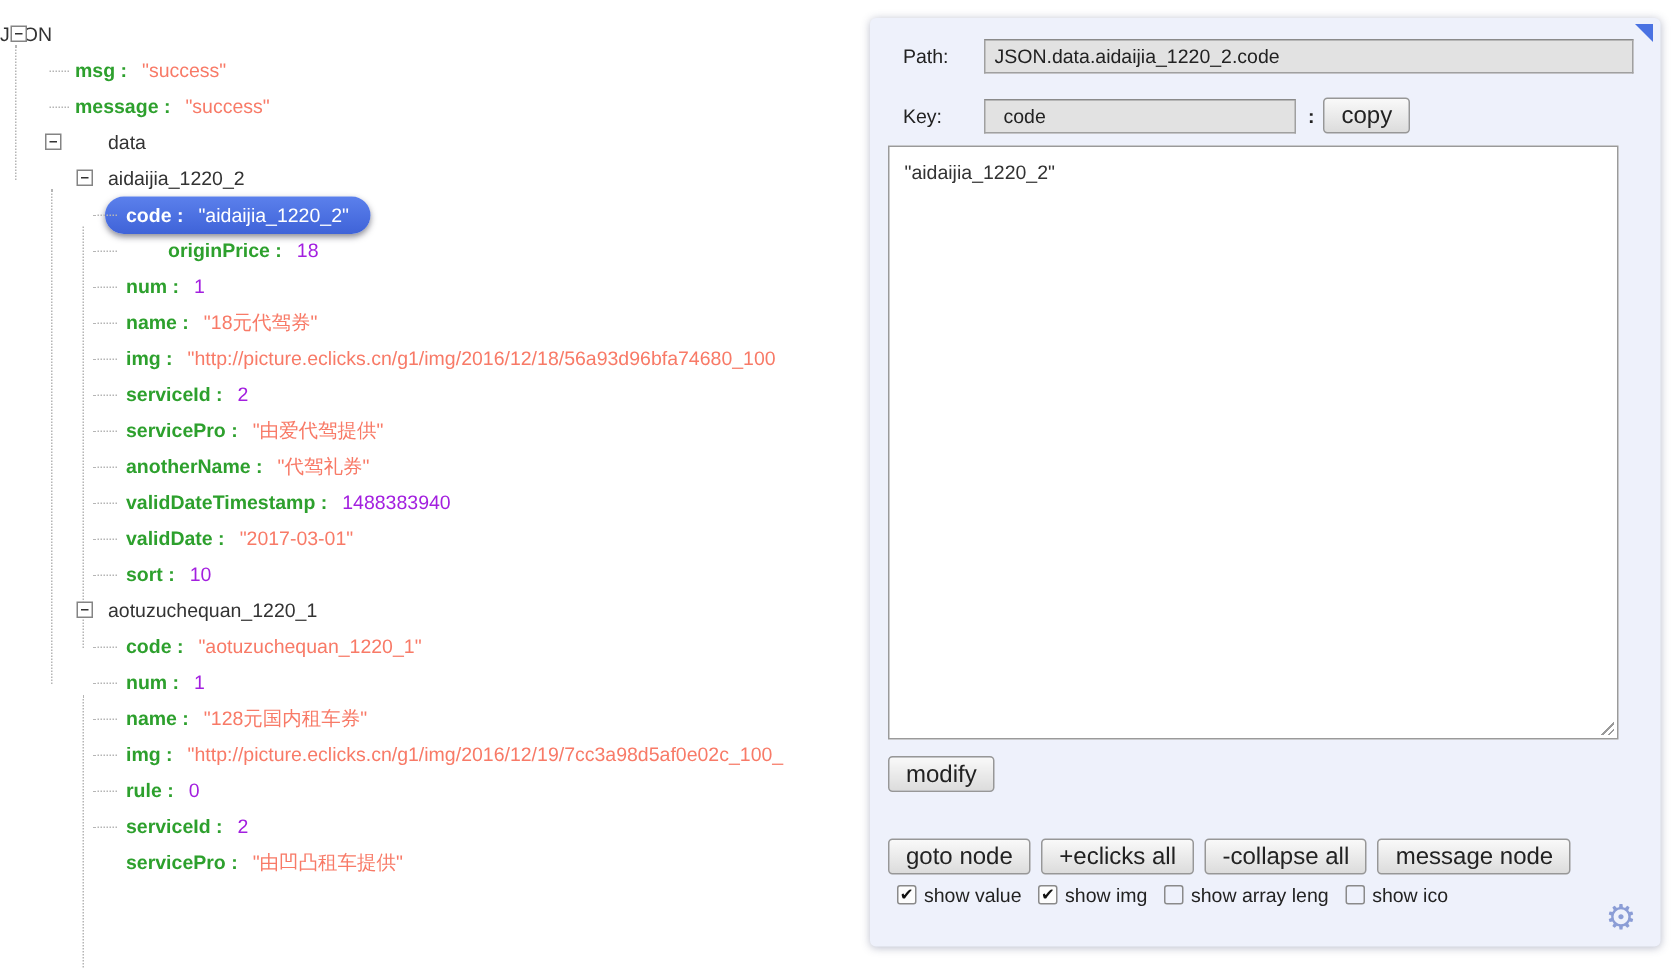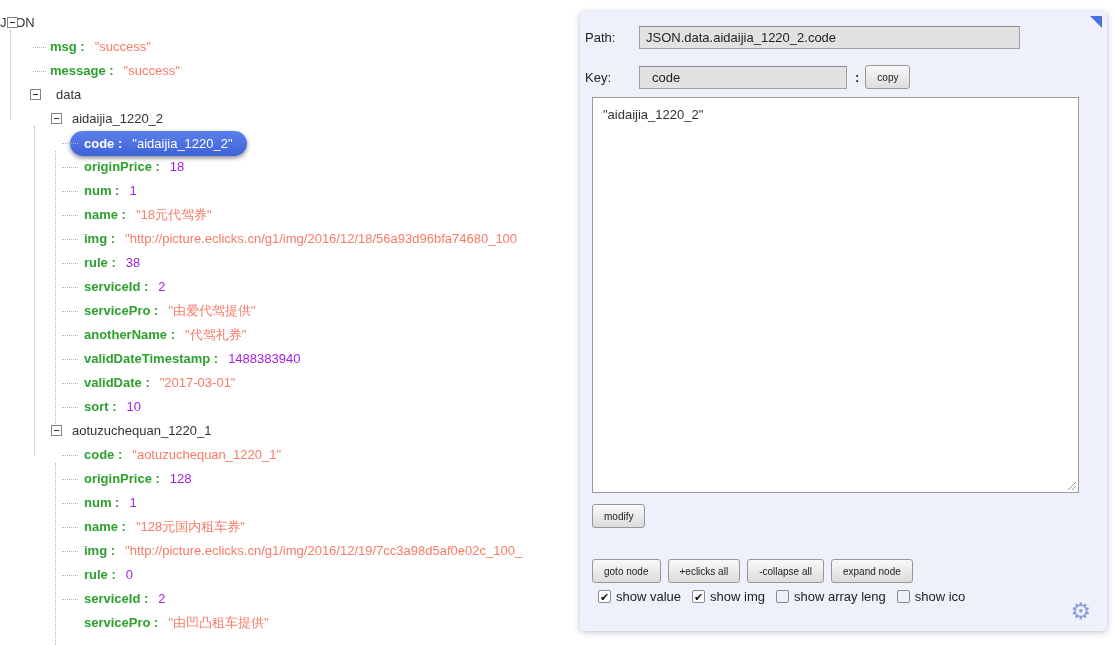--- a/index.html
+++ b/index.html
@@ -26,29 +26,29 @@
   #g1 { left:10px; top:30px;  height:90px; }
   #g2 { left:34px; top:126px; height:330px; }
   #g3 { left:55px; top:151px; height:281px; }
   #g4 { left:55px; top:463px; height:182px; }
 
   
   #panel { position:absolute; left:580px; top:12px; width:527px; height:619px;
            background:#eef1fb; border-radius:4px; box-shadow:0 1px 6px rgba(60,70,110,.35);
            font-size:13px; color:#222; z-index:10; }
   .corner-tri { position:absolute; top:3px; right:4px; }
-  .prow { position:absolute; left:5px; display:flex; align-items:center; }
+  .prow { position:absolute; left:22px; display:flex; align-items:center; }
   .plabel { width:54px; color:#222; }
   .pinput { height:23px; background:#e2e2e2; border:1px solid #a0a0a0; border-top-color:#8a8a8a;
             font-family:inherit; font-size:13px; color:#222; padding:0 6px; }
-  #path-input { width:381px; }
+  #path-input { width:433px; }
   #key-input  { width:208px;padding-left:12px; }
   .colon { font-weight:bold; margin:0 6px 0 8px; }
   .btn { background:linear-gradient(#f9f9f9,#dcdcdc); border:1px solid #979797; border-radius:3px;
-         font-family:inherit; font-size:10px; color:#222; padding:3px 11px; height:24px; }
+         font-family:inherit; font-size:16px; color:#222; padding:3px 11px; height:24px; }
   #value-box { position:absolute; left:12px; top:85px; width:487px; height:396px; background:#fff;
                border:1px solid #9a9a9a; padding:9px 10px; font-size:13px; color:#333; overflow:hidden; }
   .grip { position:absolute; right:2px; bottom:2px; width:10px; height:10px;
           background:repeating-linear-gradient(135deg, transparent 0 2px, #9a9a9a 2px 3px);
           clip-path:polygon(100% 0, 100% 100%, 0 100%); }
   #modify-row { position:absolute; left:12px; top:492px; }
   #nav-row { position:absolute; left:12px; top:547px; display:flex; gap:7px; }
   #check-row { position:absolute; left:18px; top:577px; display:flex; align-items:center; gap:11px; }
   .cbwrap { display:flex; align-items:center; gap:5px; }
   .cb { width:13px; height:13px; border:1px solid #8a8a8a; border-radius:2px; background:#fdfdfd;
@@ -63,43 +63,41 @@
   <div class="guide" id="g1"></div>
   <div class="guide" id="g2"></div>
   <div class="guide" id="g3"></div>
   <div class="guide" id="g4"></div>
   <div id="rows">
       <div class="trow" style=""><span class="ebox" style="left: 7px;">
           <i></i>
         </span><span class="objlbl">JSON</span></div>
       <div class="trow" style="padding-left: 50px;"><span class="stub" style="left: 33px; width: 13px;"></span><span class="k">msg :</span><span class="v str">"success"</span></div>
       <div class="trow" style="padding-left: 50px;"><span class="stub" style="left: 33px; width: 13px;"></span><span class="k">message :</span><span class="v str">"success"</span></div>
-      <div class="trow" style="padding-left: 56px;"><span class="ebox" style="left: 30px;">
+      <div class="trow" style="padding-left: 72px;"><span class="ebox" style="left: 30px;">
           <i></i>
         </span><span class="objlbl">data</span></div>
       <div class="trow" style="padding-left: 72px;"><span class="ebox" style="left: 51px;">
           <i></i>
         </span><span class="objlbl">aidaijia_1220_2</span></div>
       <div class="trow" style="padding-left: 84px;"><span class="stub" style="left: 62px; width: 16px;"></span><span class="pill"><span class="k">code :</span><span class="v str">"aidaijia_1220_2"</span></span></div>
-      <div class="trow" style="padding-left: 84px;"><span class="stub" style="left: 62px; width: 16px;"></span><span class="k">originPrice :</span><span class="v num">18</span></div>
+      <div class="trow" style="padding-left: 112px;"><span class="stub" style="left: 62px; width: 16px;"></span><span class="k">originPrice :</span><span class="v num">18</span></div>
       <div class="trow" style="padding-left: 84px;"><span class="stub" style="left: 62px; width: 16px;"></span><span class="k">num :</span><span class="v num">1</span></div>
       <div class="trow" style="padding-left: 84px;"><span class="stub" style="left: 62px; width: 16px;"></span><span class="k">name :</span><span class="v str">"18元代驾券"</span></div>
       <div class="trow" style="padding-left: 84px;"><span class="stub" style="left: 62px; width: 16px;"></span><span class="k">img :</span><span class="v str">"http://picture.eclicks.cn/g1/img/2016/12/18/56a93d96bfa74680_100</span></div>
-      <div class="trow" style="padding-left: 84px;"><span class="stub" style="left: 62px; width: 16px;"></span><span class="k">rule :</span><span class="v num">38</span></div>
       <div class="trow" style="padding-left: 84px;"><span class="stub" style="left: 62px; width: 16px;"></span><span class="k">serviceId :</span><span class="v num">2</span></div>
       <div class="trow" style="padding-left: 84px;"><span class="stub" style="left: 62px; width: 16px;"></span><span class="k">servicePro :</span><span class="v str">"由爱代驾提供"</span></div>
       <div class="trow" style="padding-left: 84px;"><span class="stub" style="left: 62px; width: 16px;"></span><span class="k">anotherName :</span><span class="v str">"代驾礼券"</span></div>
       <div class="trow" style="padding-left: 84px;"><span class="stub" style="left: 62px; width: 16px;"></span><span class="k">validDateTimestamp :</span><span class="v num">1488383940</span></div>
       <div class="trow" style="padding-left: 84px;"><span class="stub" style="left: 62px; width: 16px;"></span><span class="k">validDate :</span><span class="v str">"2017-03-01"</span></div>
       <div class="trow" style="padding-left: 84px;"><span class="stub" style="left: 62px; width: 16px;"></span><span class="k">sort :</span><span class="v num">10</span></div>
       <div class="trow" style="padding-left: 72px;"><span class="ebox" style="left: 51px;">
           <i></i>
         </span><span class="objlbl">aotuzuchequan_1220_1</span></div>
       <div class="trow" style="padding-left: 84px;"><span class="stub" style="left: 62px; width: 16px;"></span><span class="k">code :</span><span class="v str">"aotuzuchequan_1220_1"</span></div>
-      <div class="trow" style="padding-left: 84px;"><span class="stub" style="left: 62px; width: 16px;"></span><span class="k">originPrice :</span><span class="v num">128</span></div>
       <div class="trow" style="padding-left: 84px;"><span class="stub" style="left: 62px; width: 16px;"></span><span class="k">num :</span><span class="v num">1</span></div>
       <div class="trow" style="padding-left: 84px;"><span class="stub" style="left: 62px; width: 16px;"></span><span class="k">name :</span><span class="v str">"128元国内租车券"</span></div>
       <div class="trow" style="padding-left: 84px;"><span class="stub" style="left: 62px; width: 16px;"></span><span class="k">img :</span><span class="v str">"http://picture.eclicks.cn/g1/img/2016/12/19/7cc3a98d5af0e02c_100_</span></div>
       <div class="trow" style="padding-left: 84px;"><span class="stub" style="left: 62px; width: 16px;"></span><span class="k">rule :</span><span class="v num">0</span></div>
       <div class="trow" style="padding-left: 84px;"><span class="stub" style="left: 62px; width: 16px;"></span><span class="k">serviceId :</span><span class="v num">2</span></div>
       <div class="trow" style="padding-left: 84px;"><span class="k">servicePro :</span><span class="v str">"由凹凸租车提供"</span></div>
     </div>
 </div>
 
 <div id="panel">
@@ -125,21 +123,21 @@
   </div>
 
   <div id="modify-row">
     <button class="btn">modify</button>
   </div>
 
   <div id="nav-row">
       <button class="btn">goto node</button>
       <button class="btn">+eclicks all</button>
       <button class="btn">-collapse all</button>
-      <button class="btn">expand node</button>
+      <button class="btn">message node</button>
     </div>
 
   <div id="check-row">
       <span class="cbwrap">
         <span class="cb">✔</span>
         <span>show value</span>
       </span>
       <span class="cbwrap">
         <span class="cb">✔</span>
         <span>show img</span>

